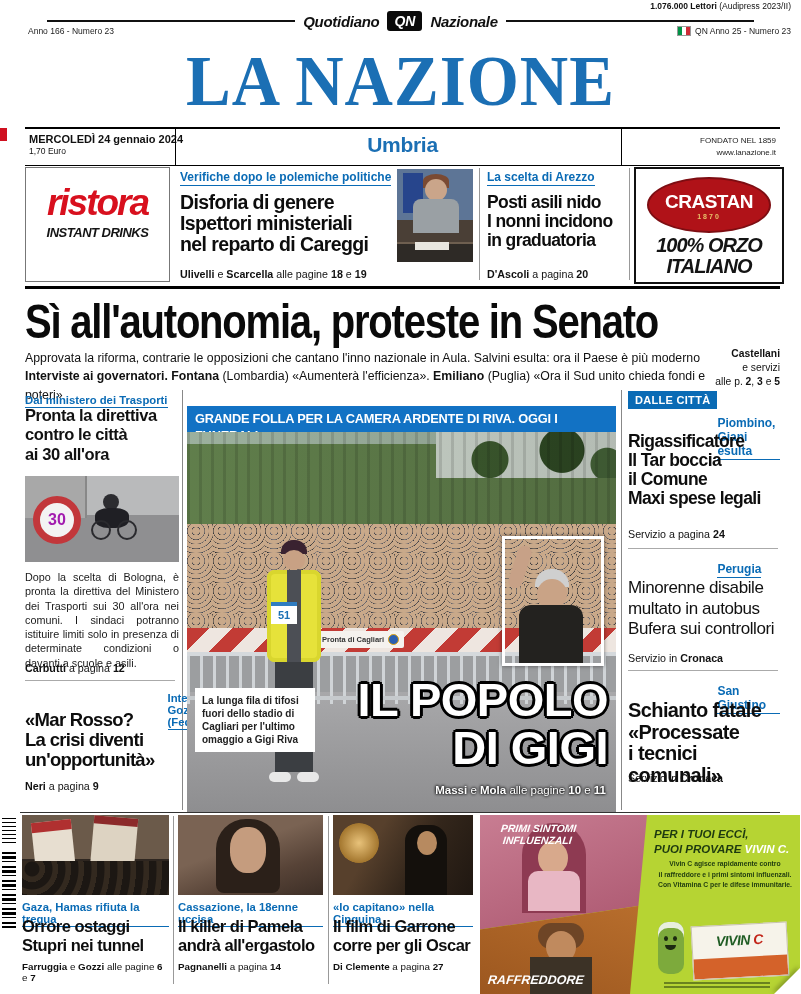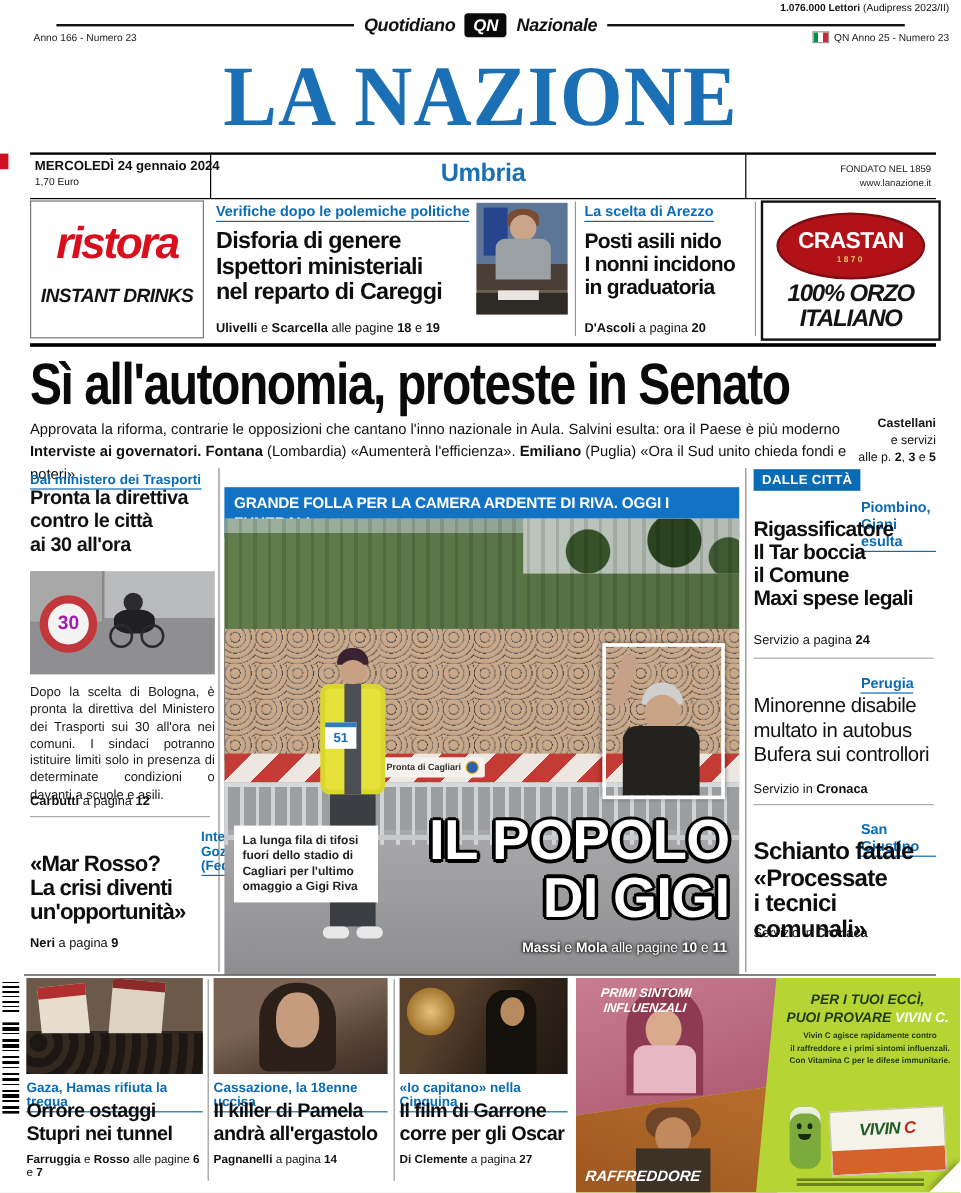--- a/index.html
+++ b/index.html
@@ -41,21 +41,21 @@
   .kicker{display:inline-block;color:#0a6bb5;font-weight:700;border-bottom:1.5px solid #0a6bb5;
           padding-bottom:1px;}
   .k12{font-size:12px;} .k11{font-size:11.3px;}
   .byline{font-size:10.7px;color:#111;}
   .hl{font-weight:800;letter-spacing:-0.6px;line-height:1.08;color:#0d0d0d;}
 
   
   .ristora{left:25px;top:167px;width:143px;height:113px;border:1px solid #777;text-align:center;}
   .ristora .brand{margin-top:16px;font-size:37px;font-weight:800;font-style:italic;color:#d8101e;
                   letter-spacing:-2px;line-height:1;}
-  .ristora .tag{font-size:16px;font-weight:700;font-style:italic;letter-spacing:-0.5px;color:#141414;margin-top:18px;}
+  .ristora .tag{font-size:13px;font-weight:700;font-style:italic;letter-spacing:-0.5px;color:#141414;margin-top:4px;}
   .ts1{left:180px;top:167px;width:293px;height:115px;}
   .ts1 .hl{font-size:19.5px;margin-top:6px;width:218px;}
   .ts1 .byline{position:absolute;bottom:2px;left:0;}
   .tsphoto1{right:0;top:2px;width:76px;height:93px;
      background:linear-gradient(180deg,#5d7596 0 55%,#4a3f36 55% 78%,#6e5f50 78%);}
   .tsflag{left:6px;top:4px;width:20px;height:40px;background:#27458c;}
   .tshead{left:28px;top:10px;width:22px;height:22px;border-radius:50%;background:#caa58a;}
   .tshair{left:26px;top:5px;width:26px;height:14px;border-radius:50% 50% 0 0;background:#7a4a33;}
   .tsbody{left:16px;top:30px;width:46px;height:34px;border-radius:8px 8px 0 0;background:#9aa0a4;}
   .tsdesk{left:0;right:0;bottom:0;height:18px;background:#2e2a26;}
@@ -201,21 +201,21 @@
   .vorange{position:absolute;inset:0;background:linear-gradient(200deg,#c97c35,#9c571f);
            clip-path:polygon(0 64%,100% 50%,100% 100%,0 100%);}
   .vman-h{left:66px;top:116px;width:30px;height:32px;border-radius:50%;background:#c08a5e;}
   .vman-hair{left:58px;top:108px;width:46px;height:26px;border-radius:20px;background:#6e4526;}
   .vman-b{left:50px;top:142px;width:62px;height:37px;background:#3c3226;}
   .vlabel1{left:10px;top:7px;color:#fff;font-weight:900;font-style:italic;font-size:10.5px;line-height:1.15;
            transform:skewX(-6deg);text-align:center;width:96px;}
   .vlabel2{left:8px;bottom:7px;color:#fff;font-weight:900;font-style:italic;font-size:12.5px;transform:skewX(-6deg);}
   .vgreen{position:absolute;left:150px;right:0;top:0;bottom:0;background:#b6d433;
           clip-path:polygon(10% 0,100% 0,100% 100%,0 100%);}
-  .vhead{position:absolute;top:12px;left:24px;right:8px;text-align:center;color:#1e3a10;
+  .vhead{position:absolute;top:12px;left:24px;right:8px;color:#1e3a10;
          font-weight:900;font-style:italic;font-size:11.5px;line-height:1.3;}
   .vhead .vbrand{color:#fff;}
   .vbody{position:absolute;top:44px;left:26px;right:6px;text-align:center;color:#1e3a10;
          font-weight:700;font-size:6.8px;line-height:1.55;}
   .vmascot{position:absolute;left:28px;bottom:20px;width:26px;height:52px;border-radius:10px;background:#7daa3c;
            box-shadow:inset 0 6px 0 #e9efdf;}
   .veye1,.veye2{position:absolute;width:4px;height:5px;border-radius:50%;background:#1c2a10;top:14px;}
   .veye1{left:6px;} .veye2{left:15px;}
   .vsmile{position:absolute;left:7px;top:23px;width:11px;height:5px;border-radius:0 0 8px 8px;background:#1c2a10;}
   .vbox{position:absolute;right:12px;bottom:16px;width:94px;height:52px;background:#f6f3ea;
@@ -411,21 +411,21 @@
 
   <div class="abs bsec b1">
     <div class="photo ph-gaza">
       <div class="abs gposter"></div>
       <div class="abs gposter2"></div>
       <div class="abs gcrowd"></div>
     </div>
     <span class="kicker k11 kick">Gaza, Hamas rifiuta la tregua</span>
     <div class="hl pre">Orrore ostaggi
 Stupri nei tunnel</div>
-    <div class="byline"><span class="seg-b">Farruggia</span><span> e </span><span class="seg-b">Rosso</span><span> alle pagine </span><span class="seg-b">6</span><span> e </span><span class="seg-b">7</span></div>
+    <div class="byline"><span class="seg-b">Farruggia</span><span> e </span><span class="seg-b">Gozzi</span><span> alle pagine </span><span class="seg-b">6</span><span> e </span><span class="seg-b">7</span></div>
   </div>
 
   <div class="abs bsep" style="left:173px;"></div>
 
   <div class="abs bsec b2">
     <div class="photo ph-pamela">
       <div class="abs phair"></div>
       <div class="abs pface"></div>
     </div>
     <span class="kicker k11 kick">Cassazione, la 18enne uccisa</span>

